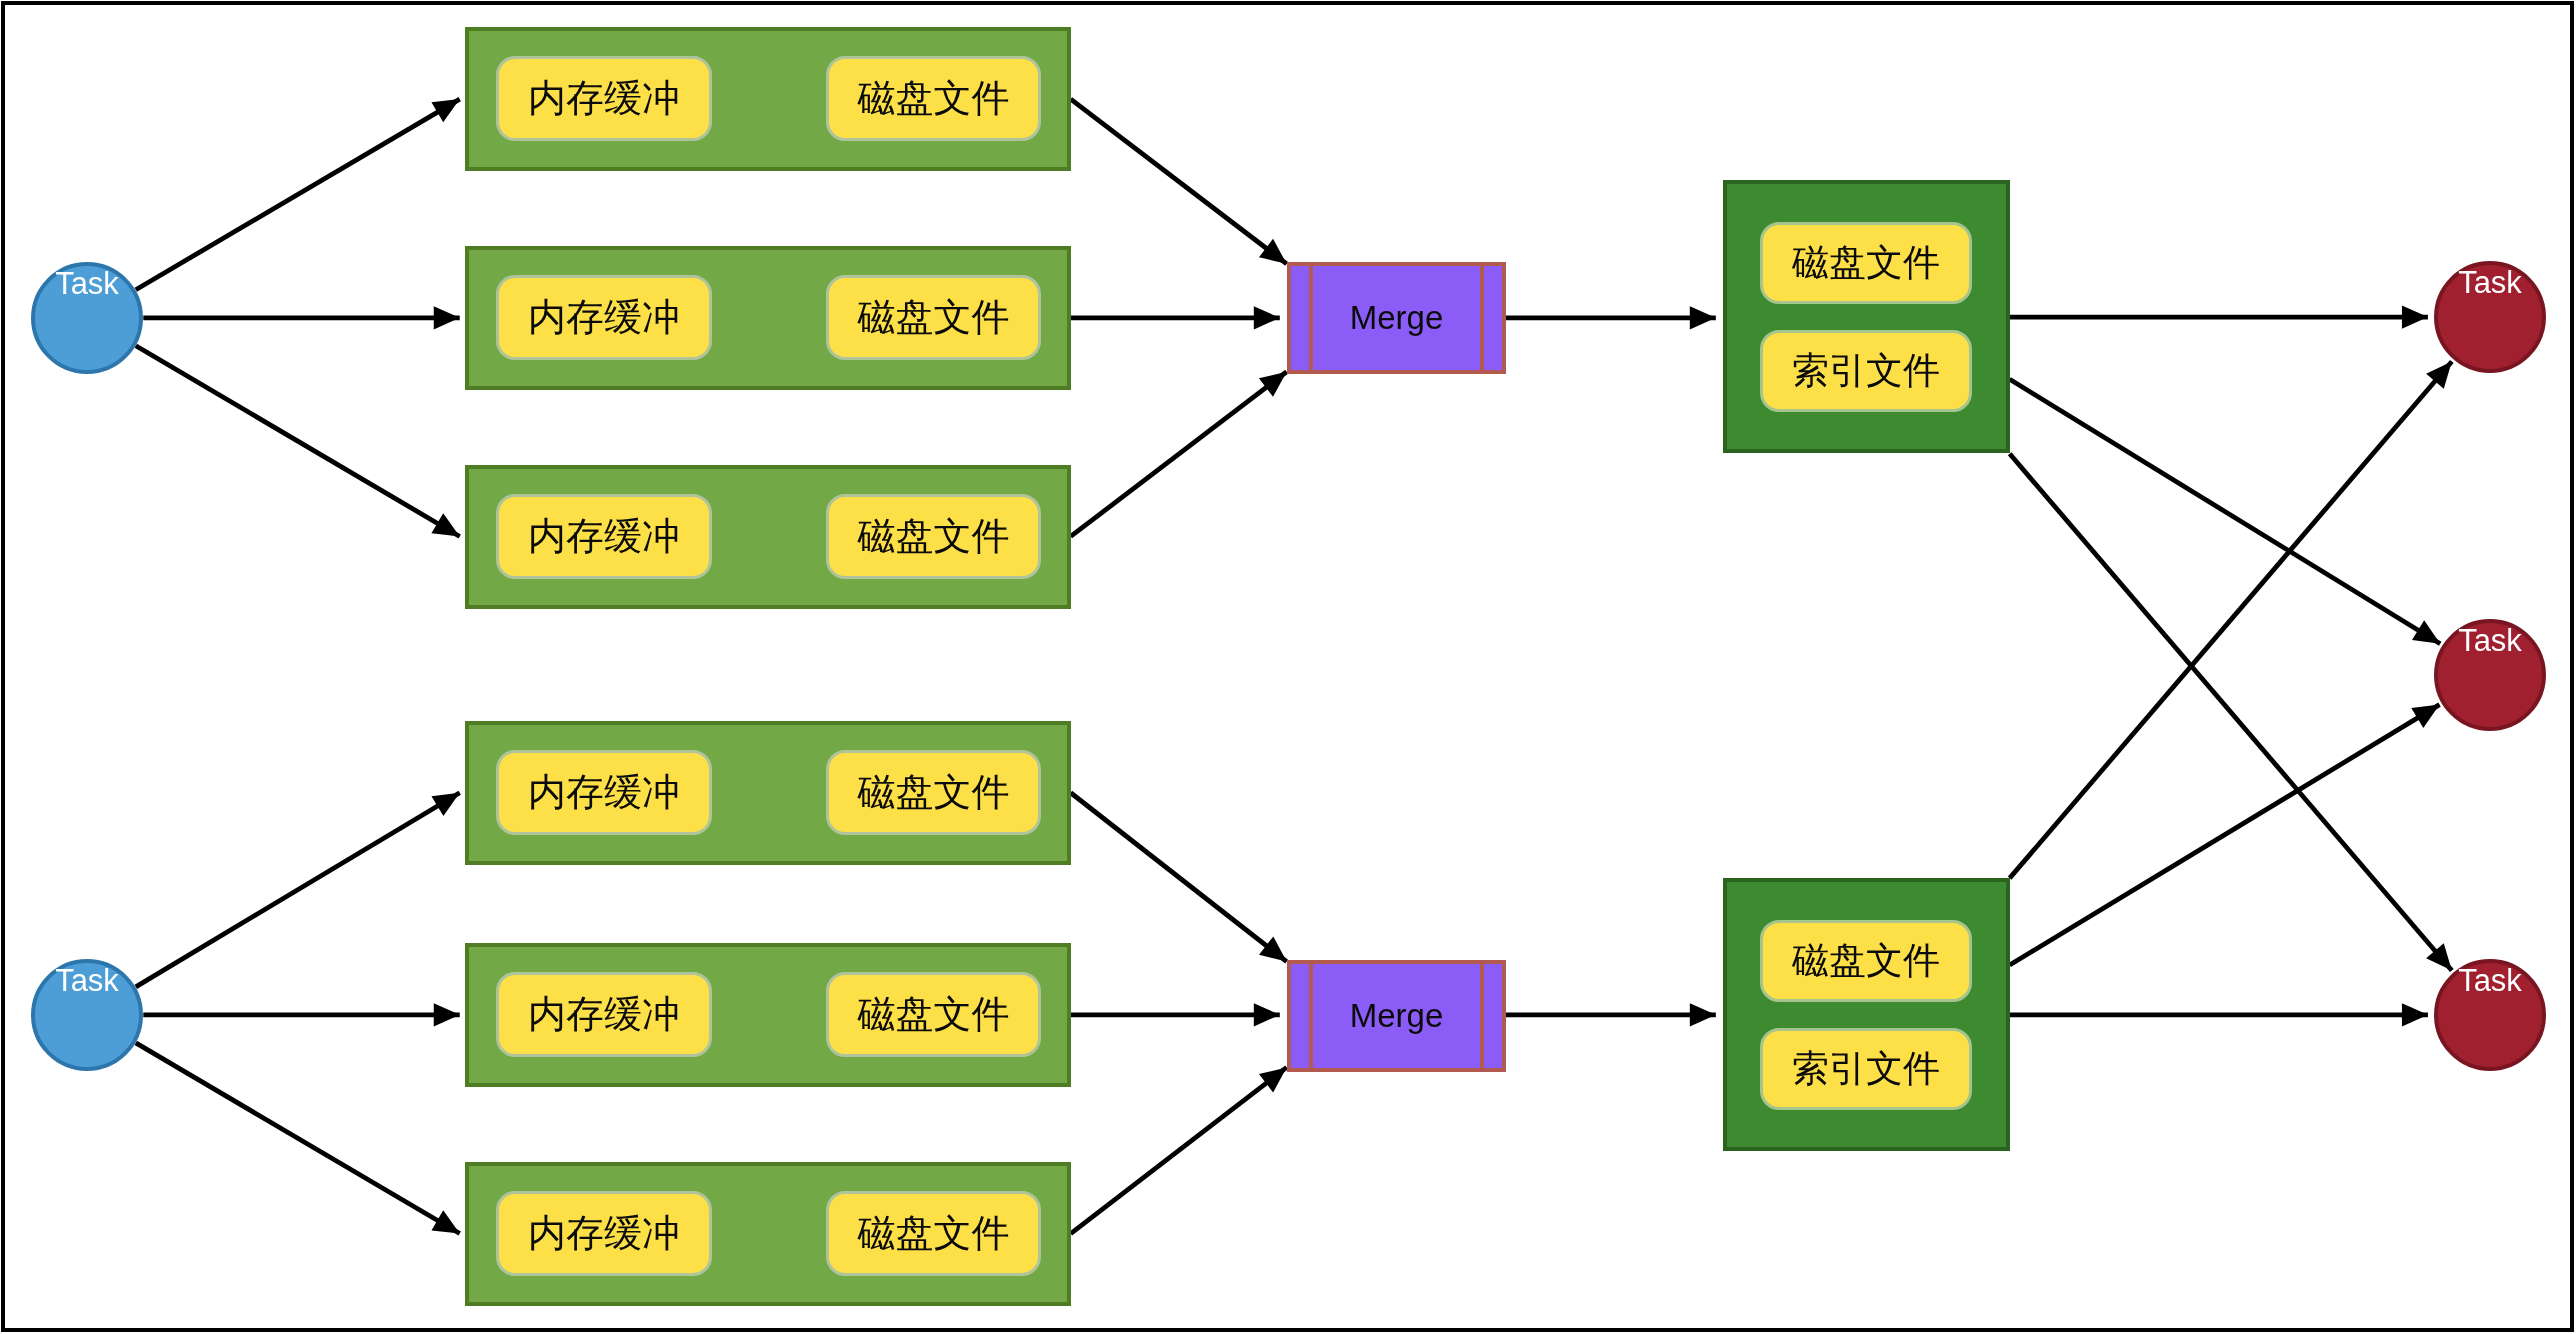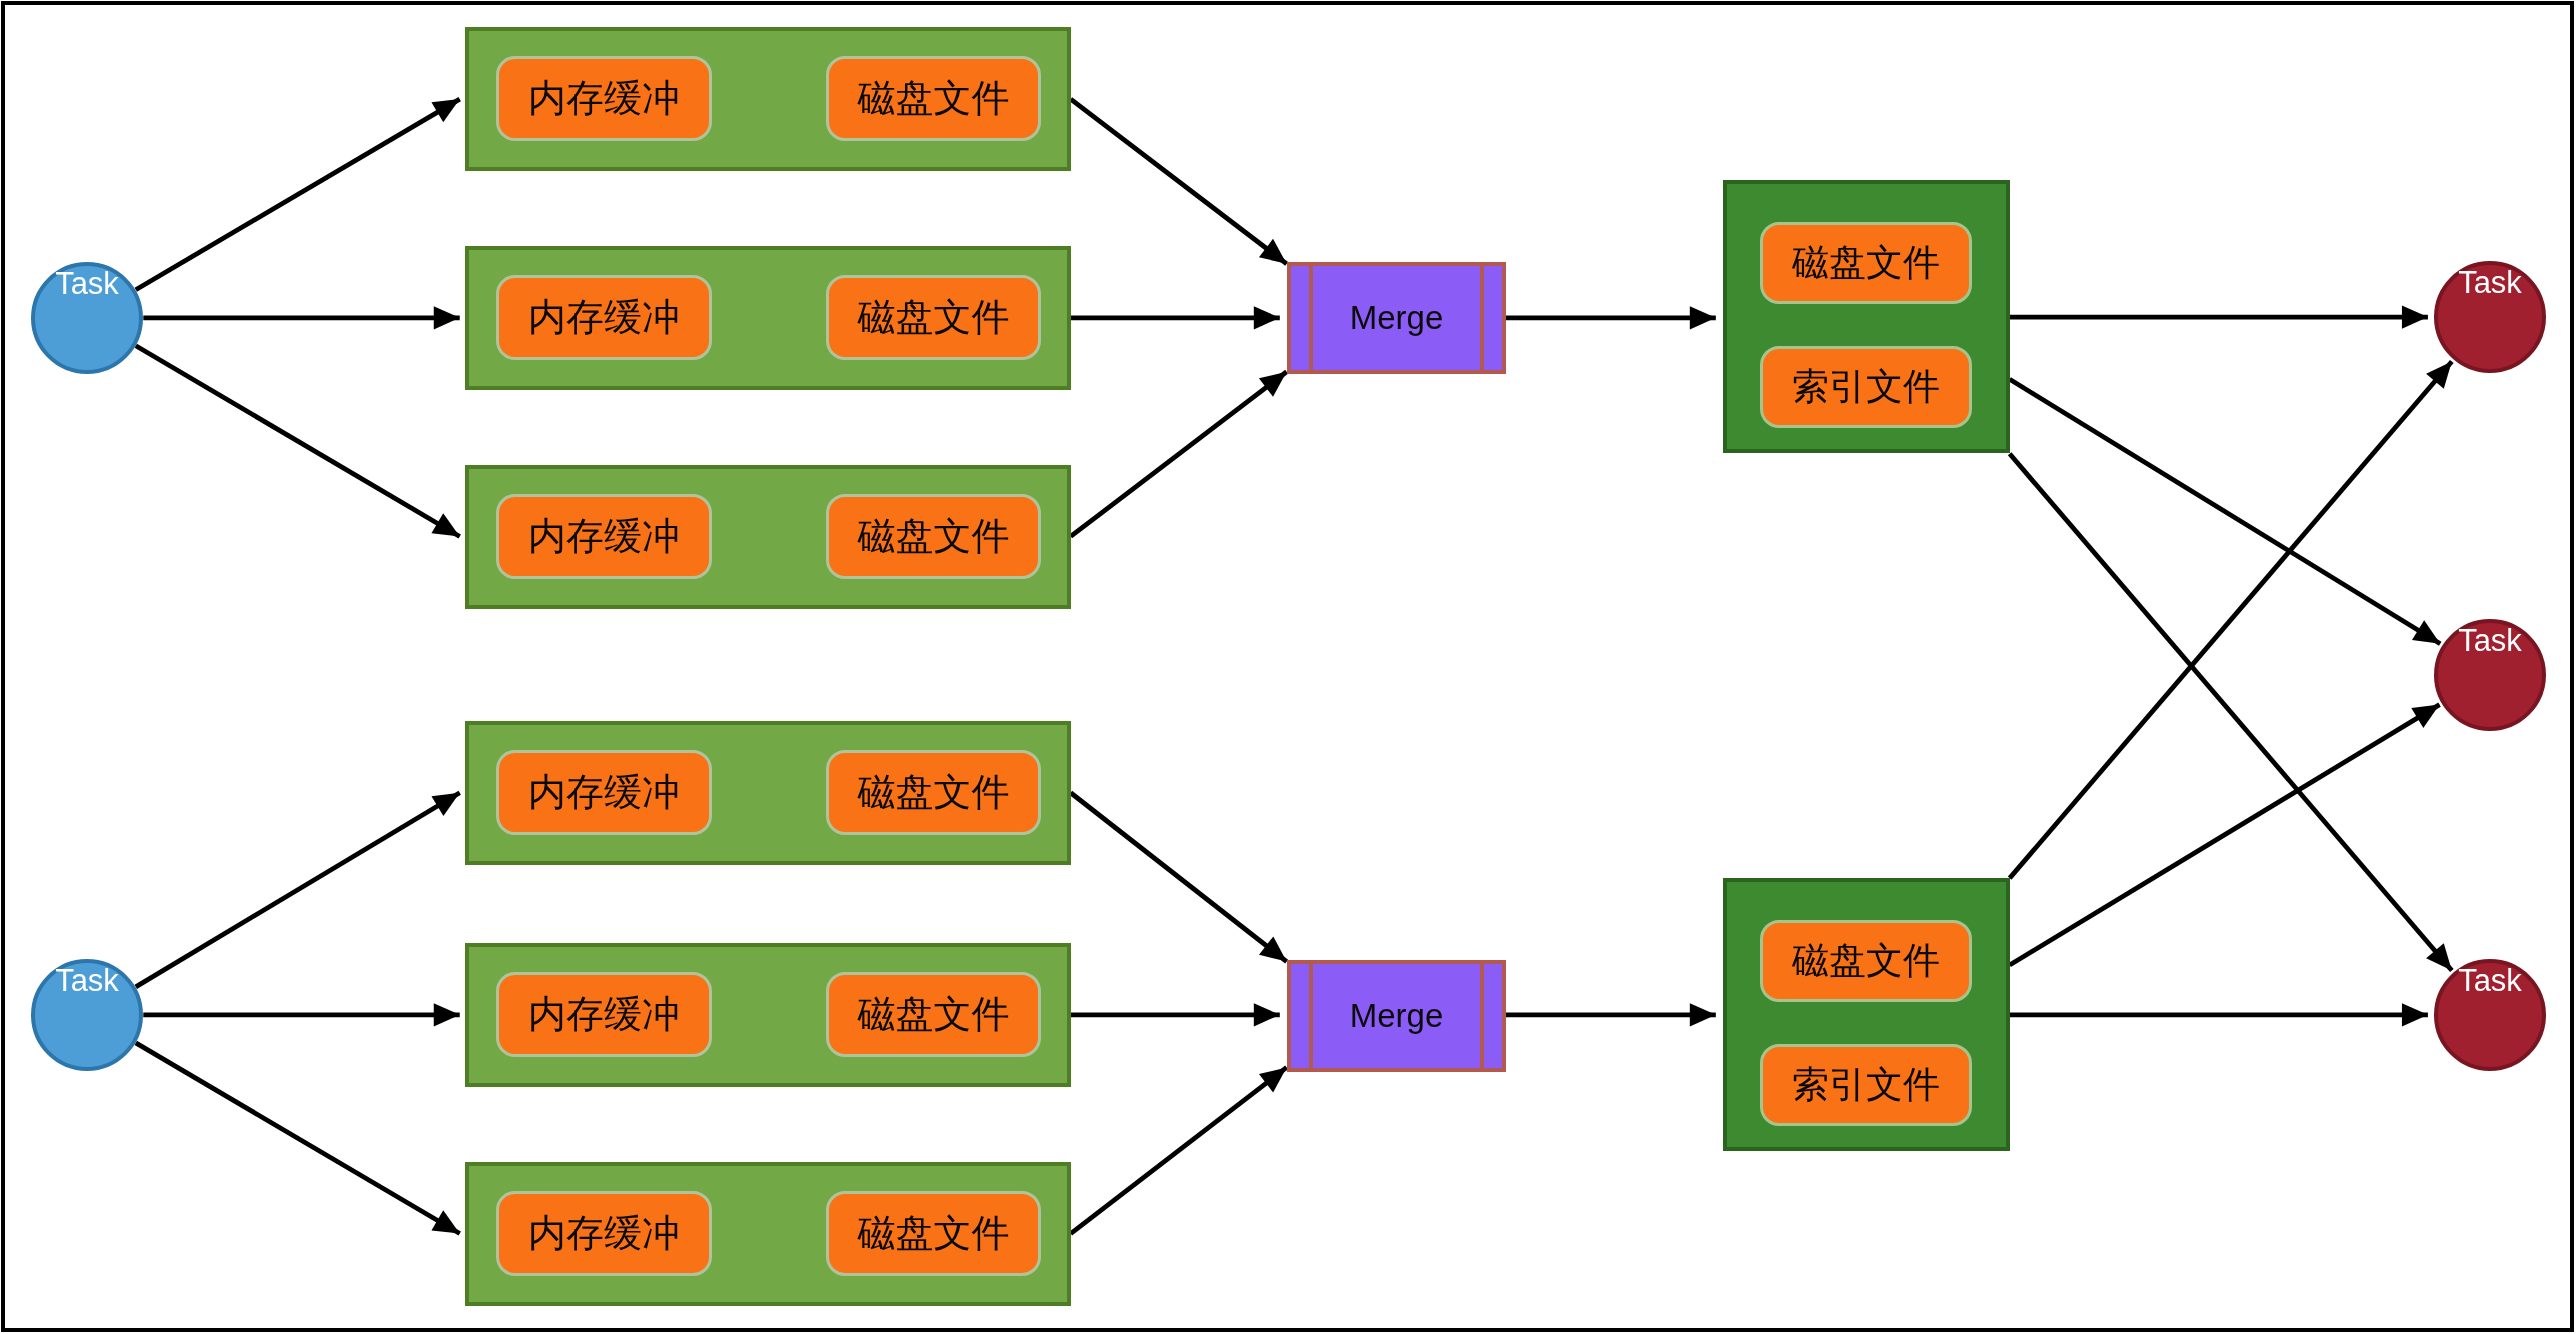--- a/index.html
+++ b/index.html
@@ -7,34 +7,34 @@
           font-family:"Liberation Sans",sans-serif;overflow:hidden;}
   .frame{position:absolute;left:1.4px;top:1.4px;right:2.1px;bottom:2.1px;border:4.8px solid #000;}
   .wires{position:absolute;left:0;top:0;width:2576px;height:1334px;}
   .wires line{stroke:#000;stroke-width:7;}
   .circle{position:absolute;width:112px;height:112px;border-radius:50%;box-sizing:border-box;
           display:flex;justify-content:center;color:#fff;font-size:31px;}
   .blue{background:#4d9ed6;border:4.1px solid #2d76ac;}
   .red{background:#a02030;border:4.1px solid #781521;}
   .row{position:absolute;width:606px;height:144px;background:#72a845;border:4.1px solid #4f7d23;
        box-sizing:border-box;}
-  .ibox{position:absolute;background:#f97316;border:3.4px solid #b0c49c;border-radius:19px;
+  .ibox{position:absolute;background:#fde047;border:3.4px solid #b0c49c;border-radius:19px;
         box-sizing:border-box;display:flex;align-items:center;justify-content:center;
         font-size:38px;color:#0b0b0b;white-space:nowrap;}
   .row .b1{left:27px;top:25px;width:216px;height:85px;}
   .row .b2{left:357px;top:25px;width:215px;height:85px;}
   .merge{position:absolute;width:219px;height:112px;background:#8b5cf6;border:4.1px solid #b25a50;
          box-sizing:border-box;display:flex;align-items:center;justify-content:center;
          font-size:33px;color:#0b0b0b;}
   .merge .vl{position:absolute;top:0;bottom:0;width:4.1px;background:#b25a50;}
   .merge .vl.l{left:18px;} .merge .vl.r{right:18px;}
   .dark{position:absolute;width:287px;height:273px;background:#3d8a30;border:4.8px solid #2a641e;
         box-sizing:border-box;}
   .dark .ibox{left:33px;width:212px;height:82px;font-size:37px;border-color:#a5c48e;}
-  .dark .d1{top:38px;} .dark .d2{top:162px;}
+  .dark .d1{top:38px;} .dark .d2{top:146px;}
 </style>
 </head>
 <body>
 
 <div class="canvas">
   <div class="frame"></div>
 
   <svg class="wires" viewBox="0 0 3768 1952" xmlns="http://www.w3.org/2000/svg">
     <defs>
       <marker id="arrow" markerUnits="userSpaceOnUse" markerWidth="46" markerHeight="42" refX="40" refY="20" orient="auto">

